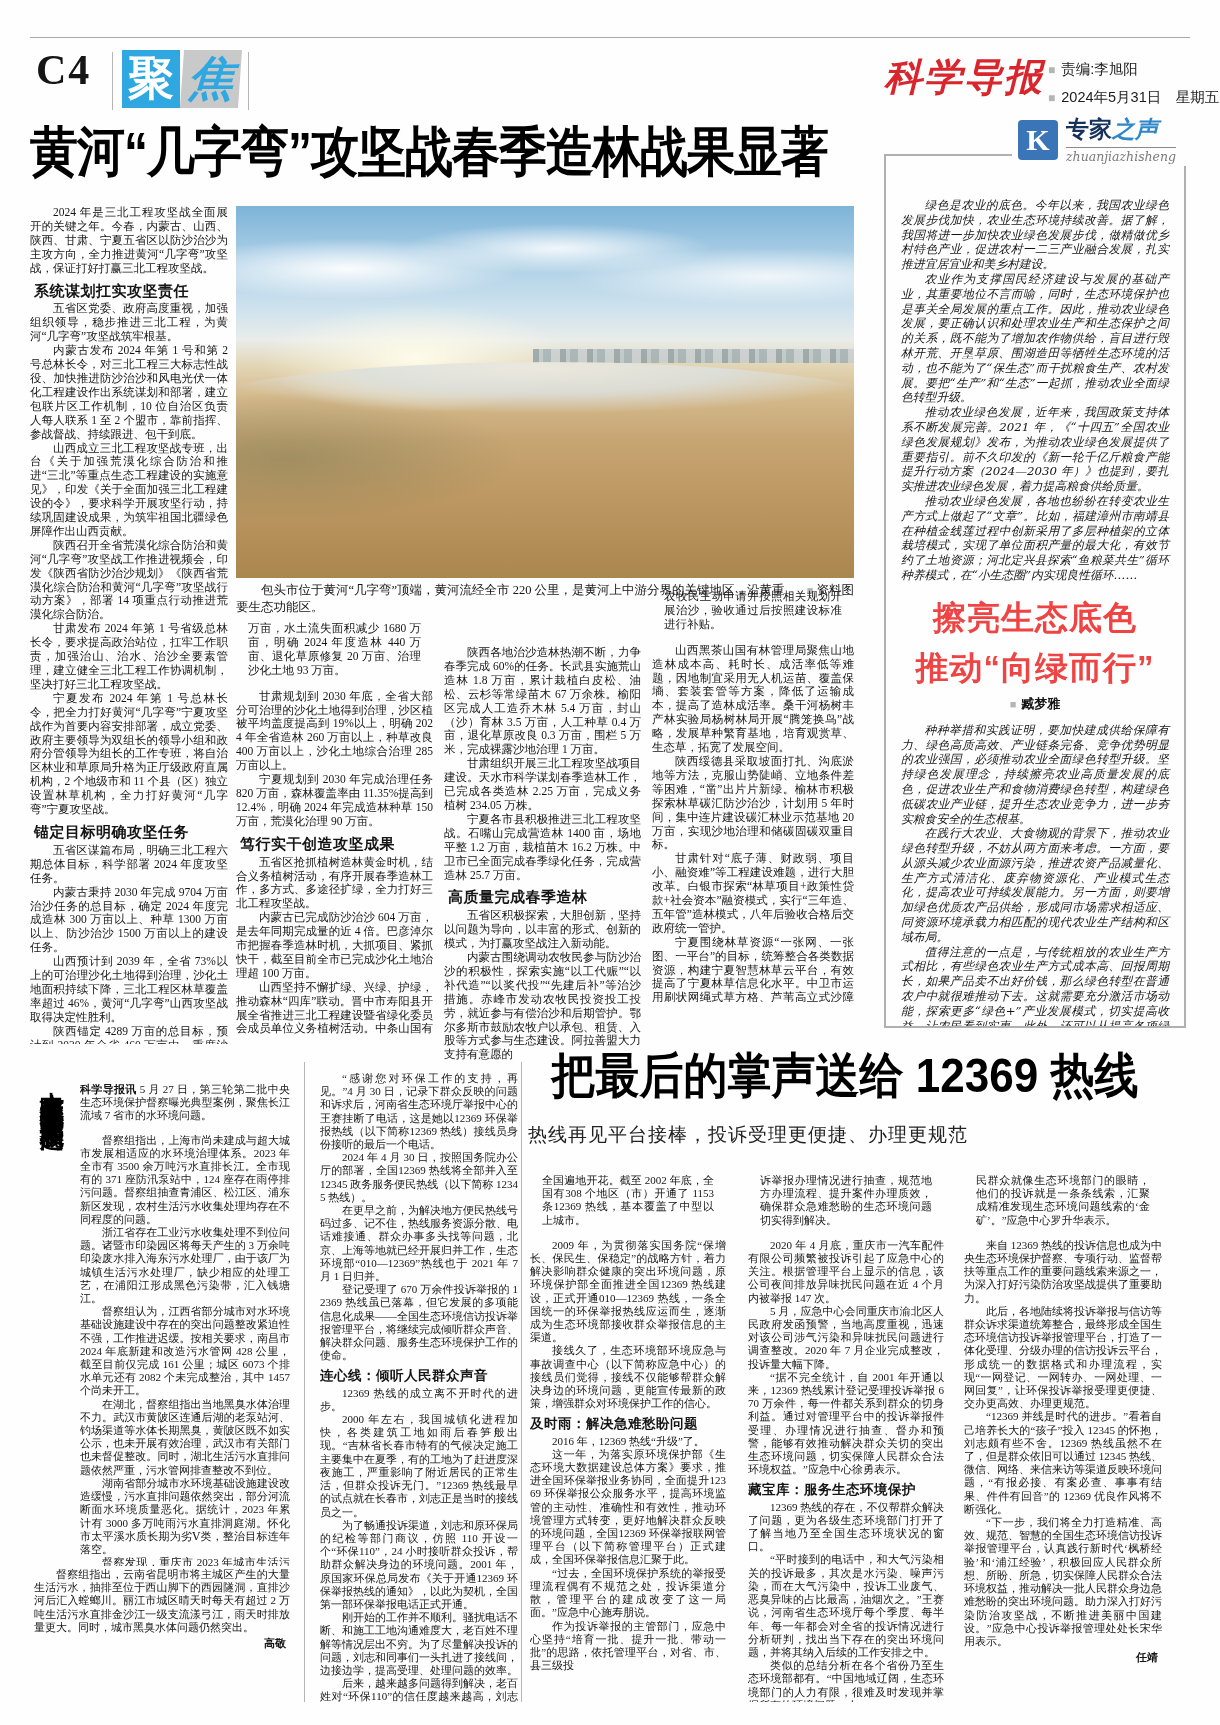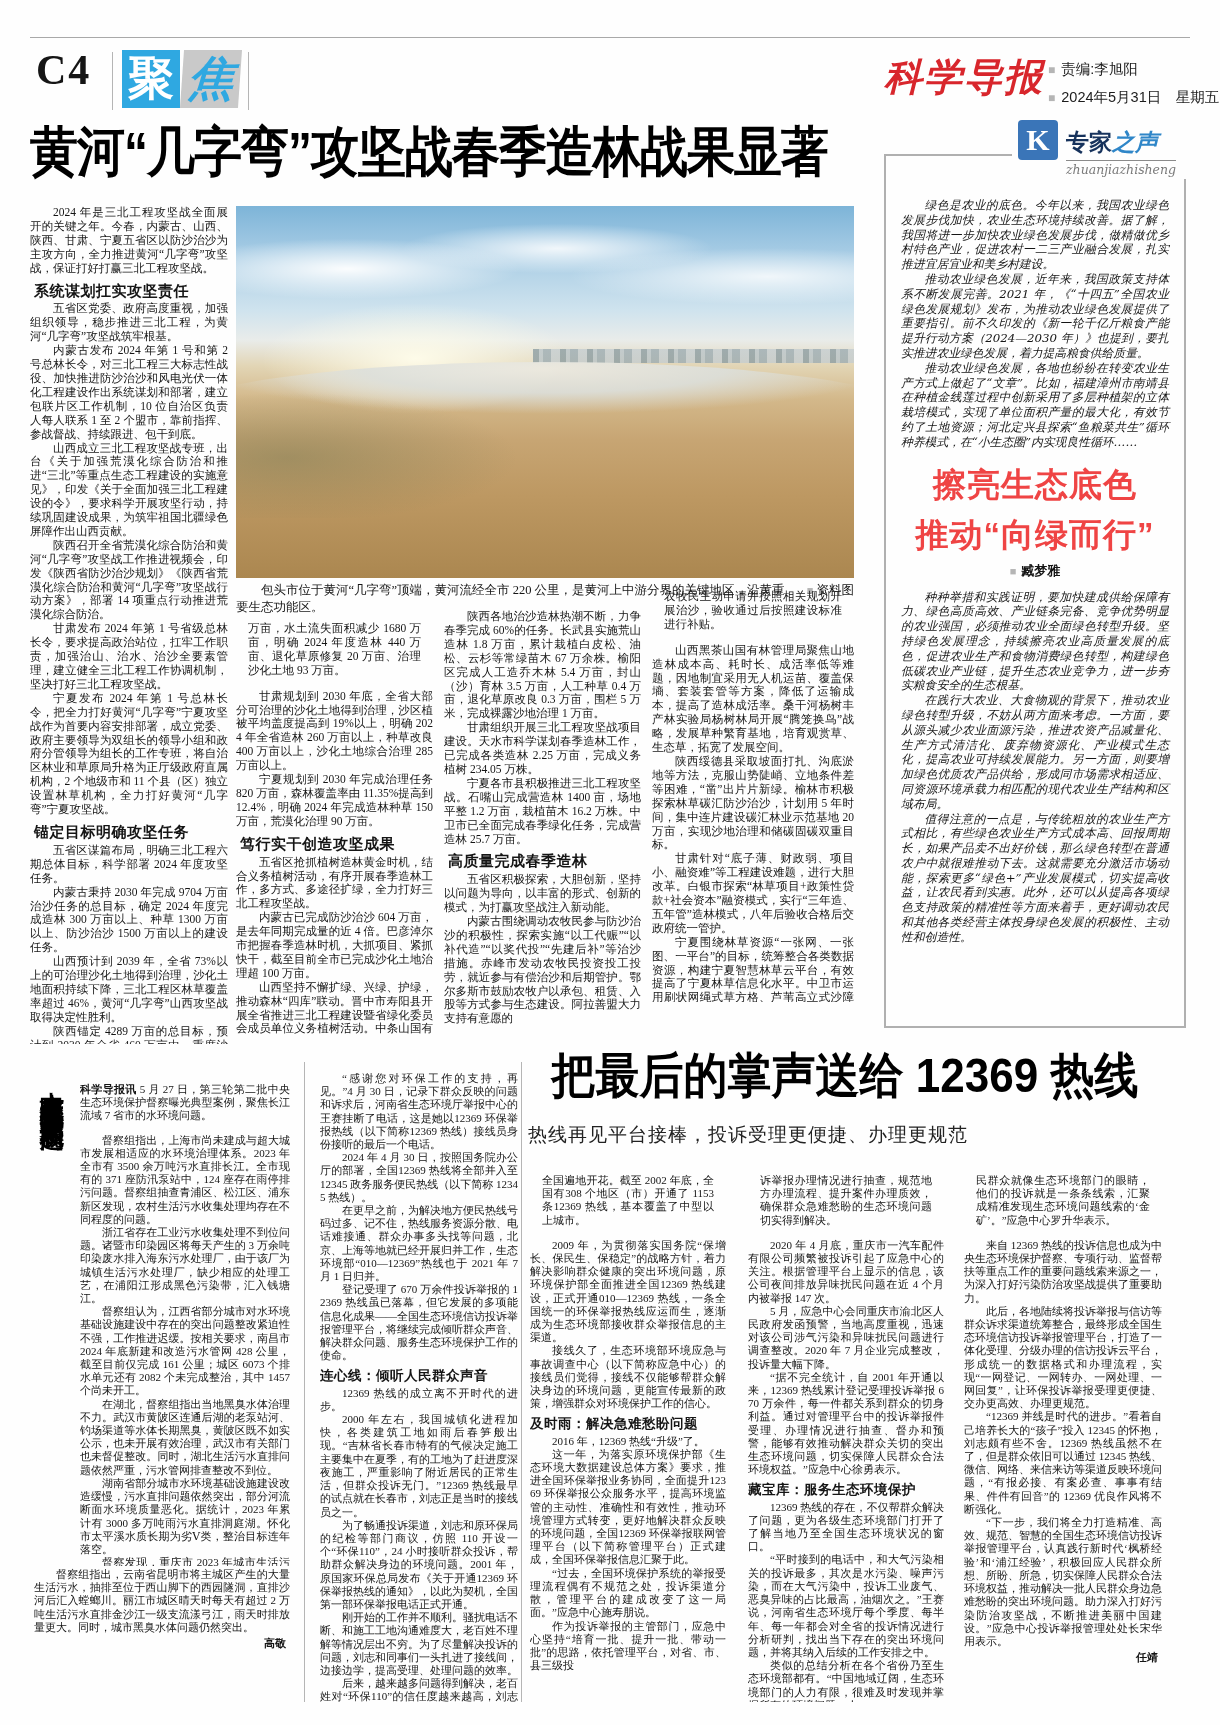--- a/index.html
+++ b/index.html
@@ -62,21 +62,21 @@
   
   .expert-box{position:absolute;left:884px;top:154px;width:302px;height:874px;
               border:2px solid #b0b0b0;box-sizing:border-box;padding:42px 15px 0 15px;overflow:hidden;}
   .expert-box .col-inner{text-align:justify;word-break:break-all;font-size:11.8px;line-height:14.8px;}
   .expert-box .b-p{font-style:italic;font-family:"DejaVu Serif",serif;}
   .expert-badge{position:absolute;left:1012px;top:112px;width:176px;background:#fefefe;
                 display:flex;align-items:flex-start;padding:2px 0 2px 6px;z-index:3;}
   .k-tile{width:40px;height:40px;background:#3a75b8;border-radius:4px;color:#fff;display:flex;
           align-items:center;justify-content:center;font-family:"Liberation Serif",serif;
           font-size:30px;font-weight:bold;margin-top:6px;}
-  .badge-txt{margin-left:8px;margin-top:13px;}
+  .badge-txt{margin-left:8px;}
   .badge-title{font-size:23px;white-space:nowrap;}
   .badge-title .t1{font-family:"Liberation Sans","DejaVu Sans",sans-serif;font-weight:900;color:#16325c;}
   .badge-title .t2{font-style:italic;font-weight:bold;color:#2f86c8;font-family:"DejaVu Serif",serif;}
   .badge-line{height:1px;background:#8a8a8a;margin:2px 0 1px;}
   .badge-pinyin{font-style:italic;color:#7a7a7a;font-size:12.5px;text-align:right;
                 font-family:"DejaVu Serif",serif;}
   .expert-head{text-align:center;font-family:"Liberation Sans","DejaVu Sans",sans-serif;
                font-weight:900;font-size:33px;line-height:46px;letter-spacing:1px;margin:12px 0 4px;color:#ef4444;}
   .expert-author{text-align:center;font-size:13px;font-weight:bold;margin:2px 0 10px;
                  font-family:"Liberation Sans","DejaVu Sans",sans-serif;}
@@ -145,39 +145,40 @@
 
   <div class="col main-col" style="left:236px;top:610px;width:197px;height:424px;">
       <p class="b-cont">万亩，水土流失面积减少 1680 万亩，明确 2024 年度造林 440 万亩、退化草原修复 20 万亩、治理沙化土地 93 万亩。</p>
       <p class="b-p">甘肃规划到 2030 年底，全省大部分可治理的沙化土地得到治理，沙区植被平均盖度提高到 19%以上，明确 2024 年全省造林 260 万亩以上，种草改良 400 万亩以上，沙化土地综合治理 285 万亩以上。</p>
       <p class="b-p">宁夏规划到 2030 年完成治理任务 820 万亩，森林覆盖率由 11.35%提高到 12.4%，明确 2024 年完成造林种草 150 万亩，荒漠化治理 90 万亩。</p>
       <p class="b-h">笃行实干创造攻坚成果</p>
       <p class="b-p">五省区抢抓植树造林黄金时机，结合义务植树活动，有序开展春季造林工作，多方式、多途径扩绿，全力打好三北工程攻坚战。</p>
       <p class="b-p">内蒙古已完成防沙治沙 604 万亩，是去年同期完成量的近 4 倍。巴彦淖尔市把握春季造林时机，大抓项目、紧抓快干，截至目前全市已完成沙化土地治理超 100 万亩。</p>
       <p class="b-p">山西坚持不懈扩绿、兴绿、护绿，推动森林“四库”联动。晋中市寿阳县开展全省推进三北工程建设暨省绿化委员会成员单位义务植树活动。中条山国有林管理局持续推进春季国土绿化工作，高质量完成春季造林 3 万亩。</p>
     </div>
-  <div class="col main-col" style="left:444px;top:610px;width:197px;height:424px;">
+  <div class="col main-col" style="left:444px;top:646px;width:197px;height:424px;">
       <p class="b-p">陕西各地治沙造林热潮不断，力争春季完成 60%的任务。长武县实施荒山造林 1.8 万亩，累计栽植白皮松、油松、云杉等常绿苗木 67 万余株。榆阳区完成人工造乔木林 5.4 万亩，封山（沙）育林 3.5 万亩，人工种草 0.4 万亩，退化草原改良 0.3 万亩，围栏 5 万米，完成裸露沙地治理 1 万亩。</p>
       <p class="b-p">甘肃组织开展三北工程攻坚战项目建设。天水市科学谋划春季造林工作，已完成各类造林 2.25 万亩，完成义务植树 234.05 万株。</p>
       <p class="b-p">宁夏各市县积极推进三北工程攻坚战。石嘴山完成营造林 1400 亩，场地平整 1.2 万亩，栽植苗木 16.2 万株。中卫市已全面完成春季绿化任务，完成营造林 25.7 万亩。</p>
       <p class="b-h">高质量完成春季造林</p>
       <p class="b-p">五省区积极探索，大胆创新，坚持以问题为导向，以丰富的形式、创新的模式，为打赢攻坚战注入新动能。</p>
       <p class="b-p">内蒙古围绕调动农牧民参与防沙治沙的积极性，探索实施“以工代赈”“以补代造”“以奖代投”“先建后补”等治沙措施。赤峰市发动农牧民投资投工投劳，就近参与有偿治沙和后期管护。鄂尔多斯市鼓励农牧户以承包、租赁、入股等方式参与生态建设。阿拉善盟大力支持有意愿的</p>
     </div>
   <div class="col main-col" style="left:652px;top:578px;width:202px;height:424px;">
       <p class="b-cont">农牧民主动申请并按照相关规划开展治沙，验收通过后按照建设标准进行补贴。</p>
       <p class="b-p">山西黑茶山国有林管理局聚焦山地造林成本高、耗时长、成活率低等难题，因地制宜采用无人机运苗、覆盖保墒、套装套管等方案，降低了运输成本，提高了造林成活率。桑干河杨树丰产林实验局杨树林局开展“腾笼换鸟”战略，发展草种繁育基地，培育观赏草、生态草，拓宽了发展空间。</p>
       <p class="b-p">陕西绥德县采取坡面打扎、沟底淤地等方法，克服山势陡峭、立地条件差等困难，“凿”出片片新绿。榆林市积极探索林草碳汇防沙治沙，计划用 5 年时间，集中连片建设碳汇林业示范基地 20 万亩，实现沙地治理和储碳固碳双重目标。</p>
       <p class="b-p">甘肃针对“底子薄、财政弱、项目小、融资难”等工程建设难题，进行大胆改革。白银市探索“林草项目+政策性贷款+社会资本”融资模式，实行“三年造、五年管”造林模式，八年后验收合格后交政府统一管护。</p>
       <p class="b-p">宁夏围绕林草资源“一张网、一张图、一平台”的目标，统筹整合各类数据资源，构建宁夏智慧林草云平台，有效提高了宁夏林草信息化水平。中卫市运用刷状网绳式草方格、芦苇高立式沙障草方格、人工蓝藻沙结皮等创新技术，打造 24.29 万亩锁边固沙生态修复示范区。</p>
     </div>
 
   <div class="expert-box">
     <div class="col-inner">
         <p class="b-p">绿色是农业的底色。今年以来，我国农业绿色发展步伐加快，农业生态环境持续改善。据了解，我国将进一步加快农业绿色发展步伐，做精做优乡村特色产业，促进农村一二三产业融合发展，扎实推进宜居宜业和美乡村建设。</p>
+        <p class="b-p">农业作为支撑国民经济建设与发展的基础产业，其重要地位不言而喻，同时，生态环境保护也是事关全局发展的重点工作。因此，推动农业绿色发展，要正确认识和处理农业生产和生态保护之间的关系，既不能为了增加农作物供给，盲目进行毁林开荒、开垦草原、围湖造田等牺牲生态环境的活动，也不能为了“保生态”而干扰粮食生产、农村发展。要把“生产”和“生态”一起抓，推动农业全面绿色转型升级。</p>
         <p class="b-p">推动农业绿色发展，近年来，我国政策支持体系不断发展完善。2021 年，《“十四五”全国农业绿色发展规划》发布，为推动农业绿色发展提供了重要指引。前不久印发的《新一轮千亿斤粮食产能提升行动方案（2024—2030 年）》也提到，要扎实推进农业绿色发展，着力提高粮食供给质量。</p>
         <p class="b-p">推动农业绿色发展，各地也纷纷在转变农业生产方式上做起了“文章”。比如，福建漳州市南靖县在种植金线莲过程中创新采用了多层种植架的立体栽培模式，实现了单位面积产量的最大化，有效节约了土地资源；河北定兴县探索“鱼粮菜共生”循环种养模式，在“小生态圈”内实现良性循环……</p>
       </div>
     <div class="expert-head">擦亮生态底色</div>
     <div class="expert-head" style="margin-top:0;">推动“向绿而行”</div>
     <div class="expert-author"><span class="bullet">■</span><span>臧梦雅</span></div>
     <div class="col-inner">
         <p class="b-p">种种举措和实践证明，要加快建成供给保障有力、绿色高质高效、产业链条完备、竞争优势明显的农业强国，必须推动农业全面绿色转型升级。坚持绿色发展理念，持续擦亮农业高质量发展的底色，促进农业生产和食物消费绿色转型，构建绿色低碳农业产业链，提升生态农业竞争力，进一步夯实粮食安全的生态根基。</p>
         <p class="b-p">在践行大农业、大食物观的背景下，推动农业绿色转型升级，不妨从两方面来考虑。一方面，要从源头减少农业面源污染，推进农资产品减量化、生产方式清洁化、废弃物资源化、产业模式生态化，提高农业可持续发展能力。另一方面，则要增加绿色优质农产品供给，形成同市场需求相适应、同资源环境承载力相匹配的现代农业生产结构和区域布局。</p>
         <p class="b-p">值得注意的一点是，与传统粗放的农业生产方式相比，有些绿色农业生产方式成本高、回报周期长，如果产品卖不出好价钱，那么绿色转型在普通农户中就很难推动下去。这就需要充分激活市场动能，探索更多“绿色+”产业发展模式，切实提高收益，让农民看到实惠。此外，还可以从提高各项绿色支持政策的精准性等方面来着手，更好调动农民和其他各类经营主体投身绿色发展的积极性、主动性和创造性。</p>

